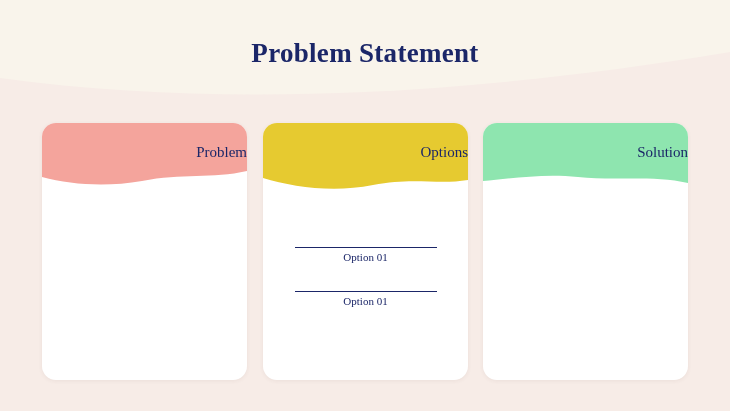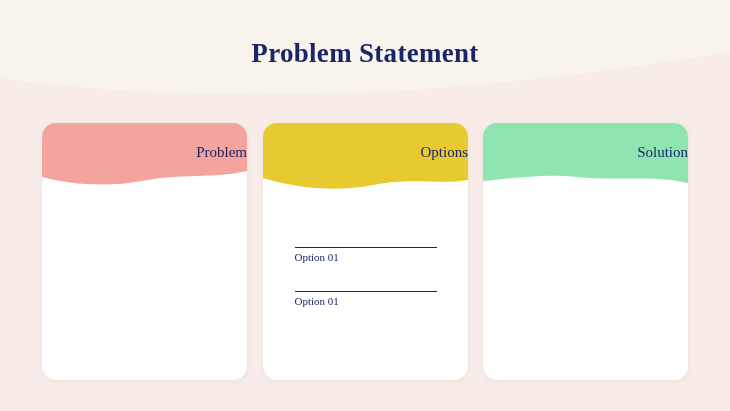--- a/index.html
+++ b/index.html
@@ -89,21 +89,21 @@
     top: 124px;
     left: 0;
     width: 100%;
     display: flex;
     flex-direction: column;
     align-items: center;
     gap: 28px;
   }
   .option-row {
     width: 142px;
-    text-align: left;
+    text-align: center;
   }
   .option-line {
     width: 142px;
     border-top: 1.2px solid var(--text-navy);
   }
   .option-label {
     display: block;
     margin-top: 3px;
     font-size: 11px;
     color: var(--text-navy);

